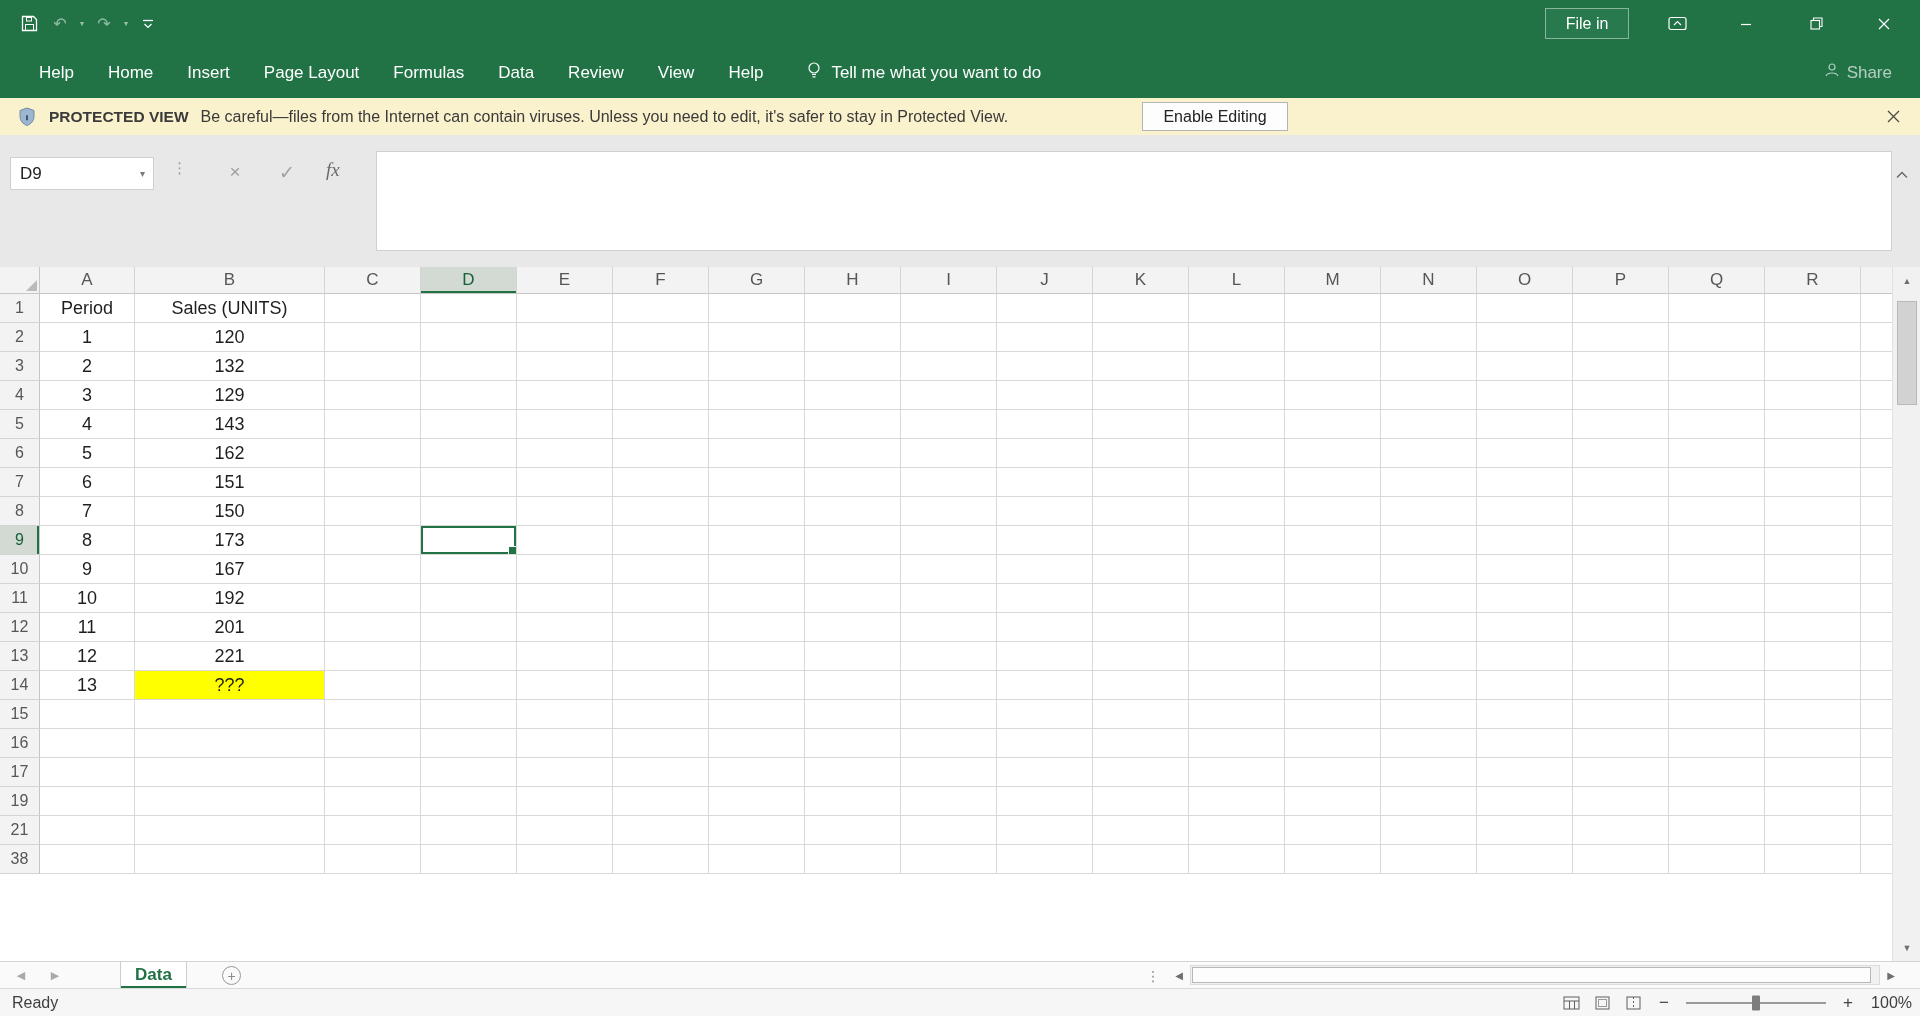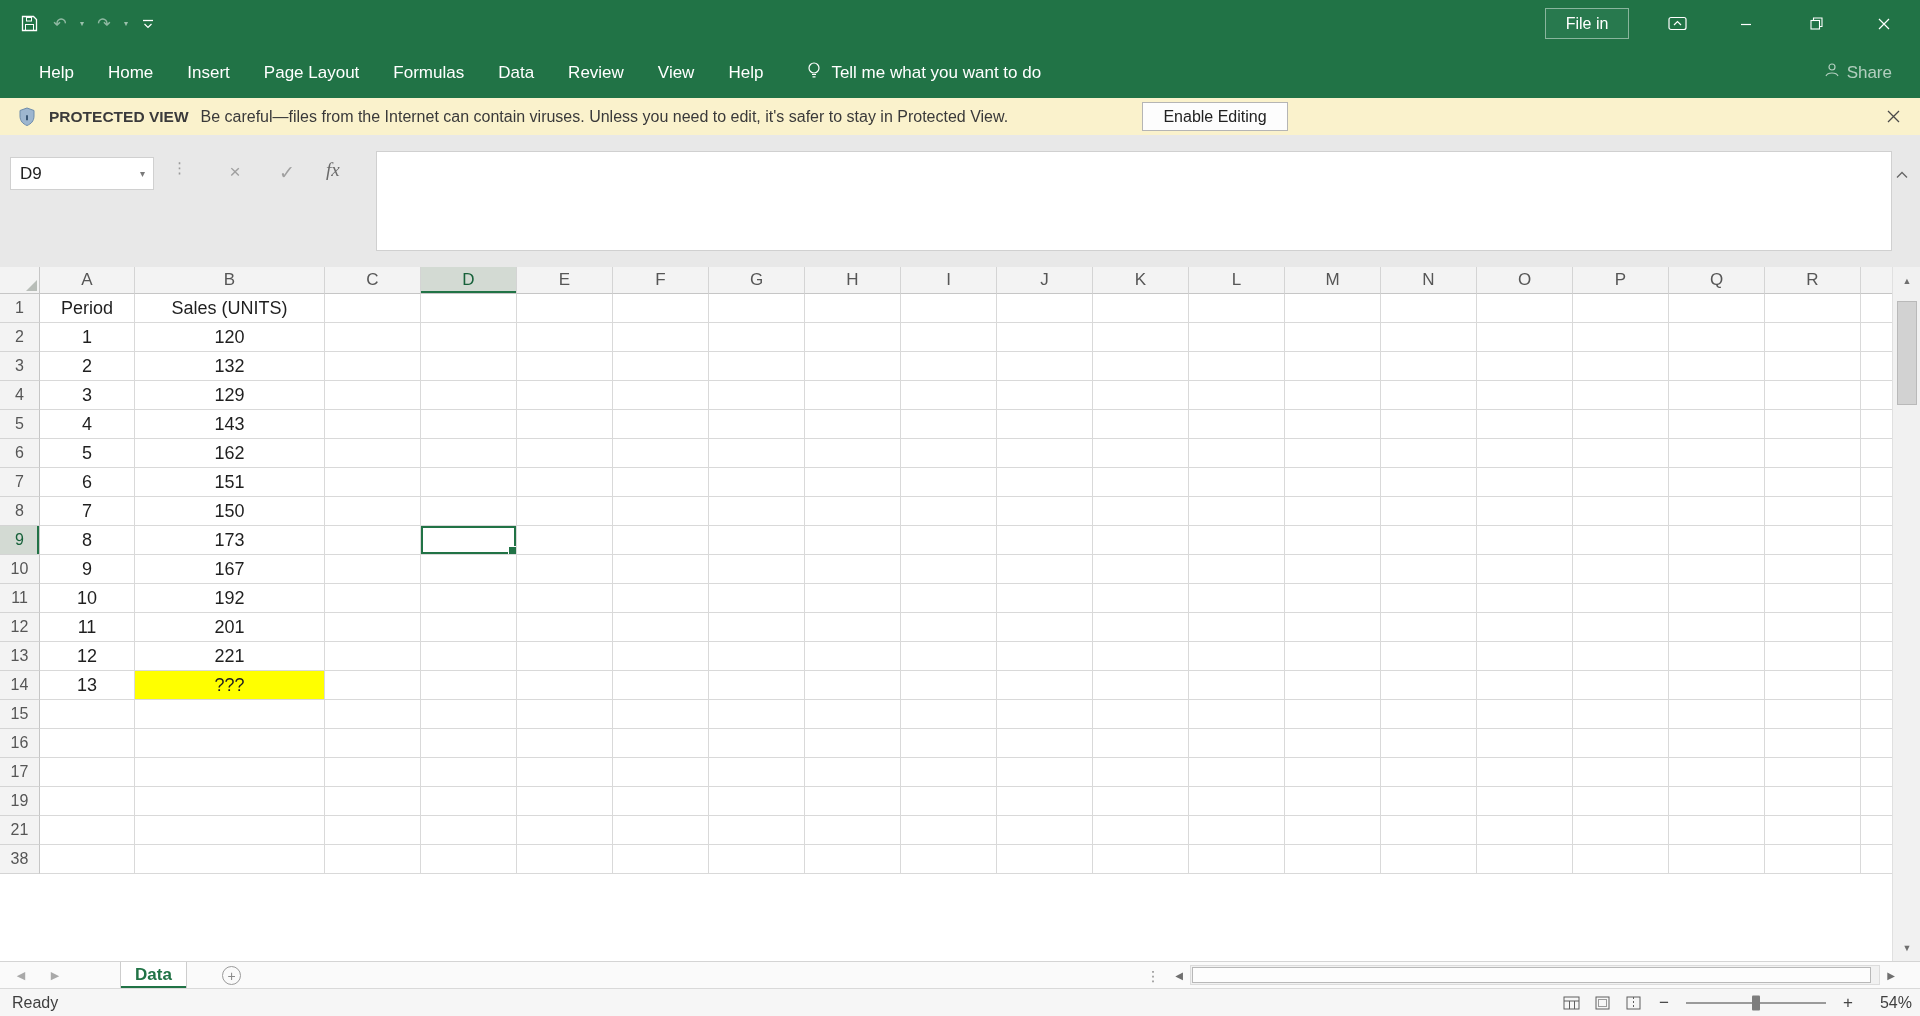--- a/index.html
+++ b/index.html
@@ -766,15 +766,15 @@
       <svg width="17" height="14">
           <rect x="2" y="1" width="13" height="12" fill="none" stroke="#5f5f5f"></rect>
           <path d="M8.5 1v12" stroke="#5f5f5f" stroke-dasharray="2 2"></path>
         </svg>
     </span>
     <span class="zoom-minus">−</span>
     <div class="zoom-track">
       <div class="zoom-thumb"></div>
     </div>
     <span class="zoom-plus">+</span>
-    <span class="zoom-pct">54%</span>
+    <span class="zoom-pct">100%</span>
   </div>
 </div>
 
 </body></html>

